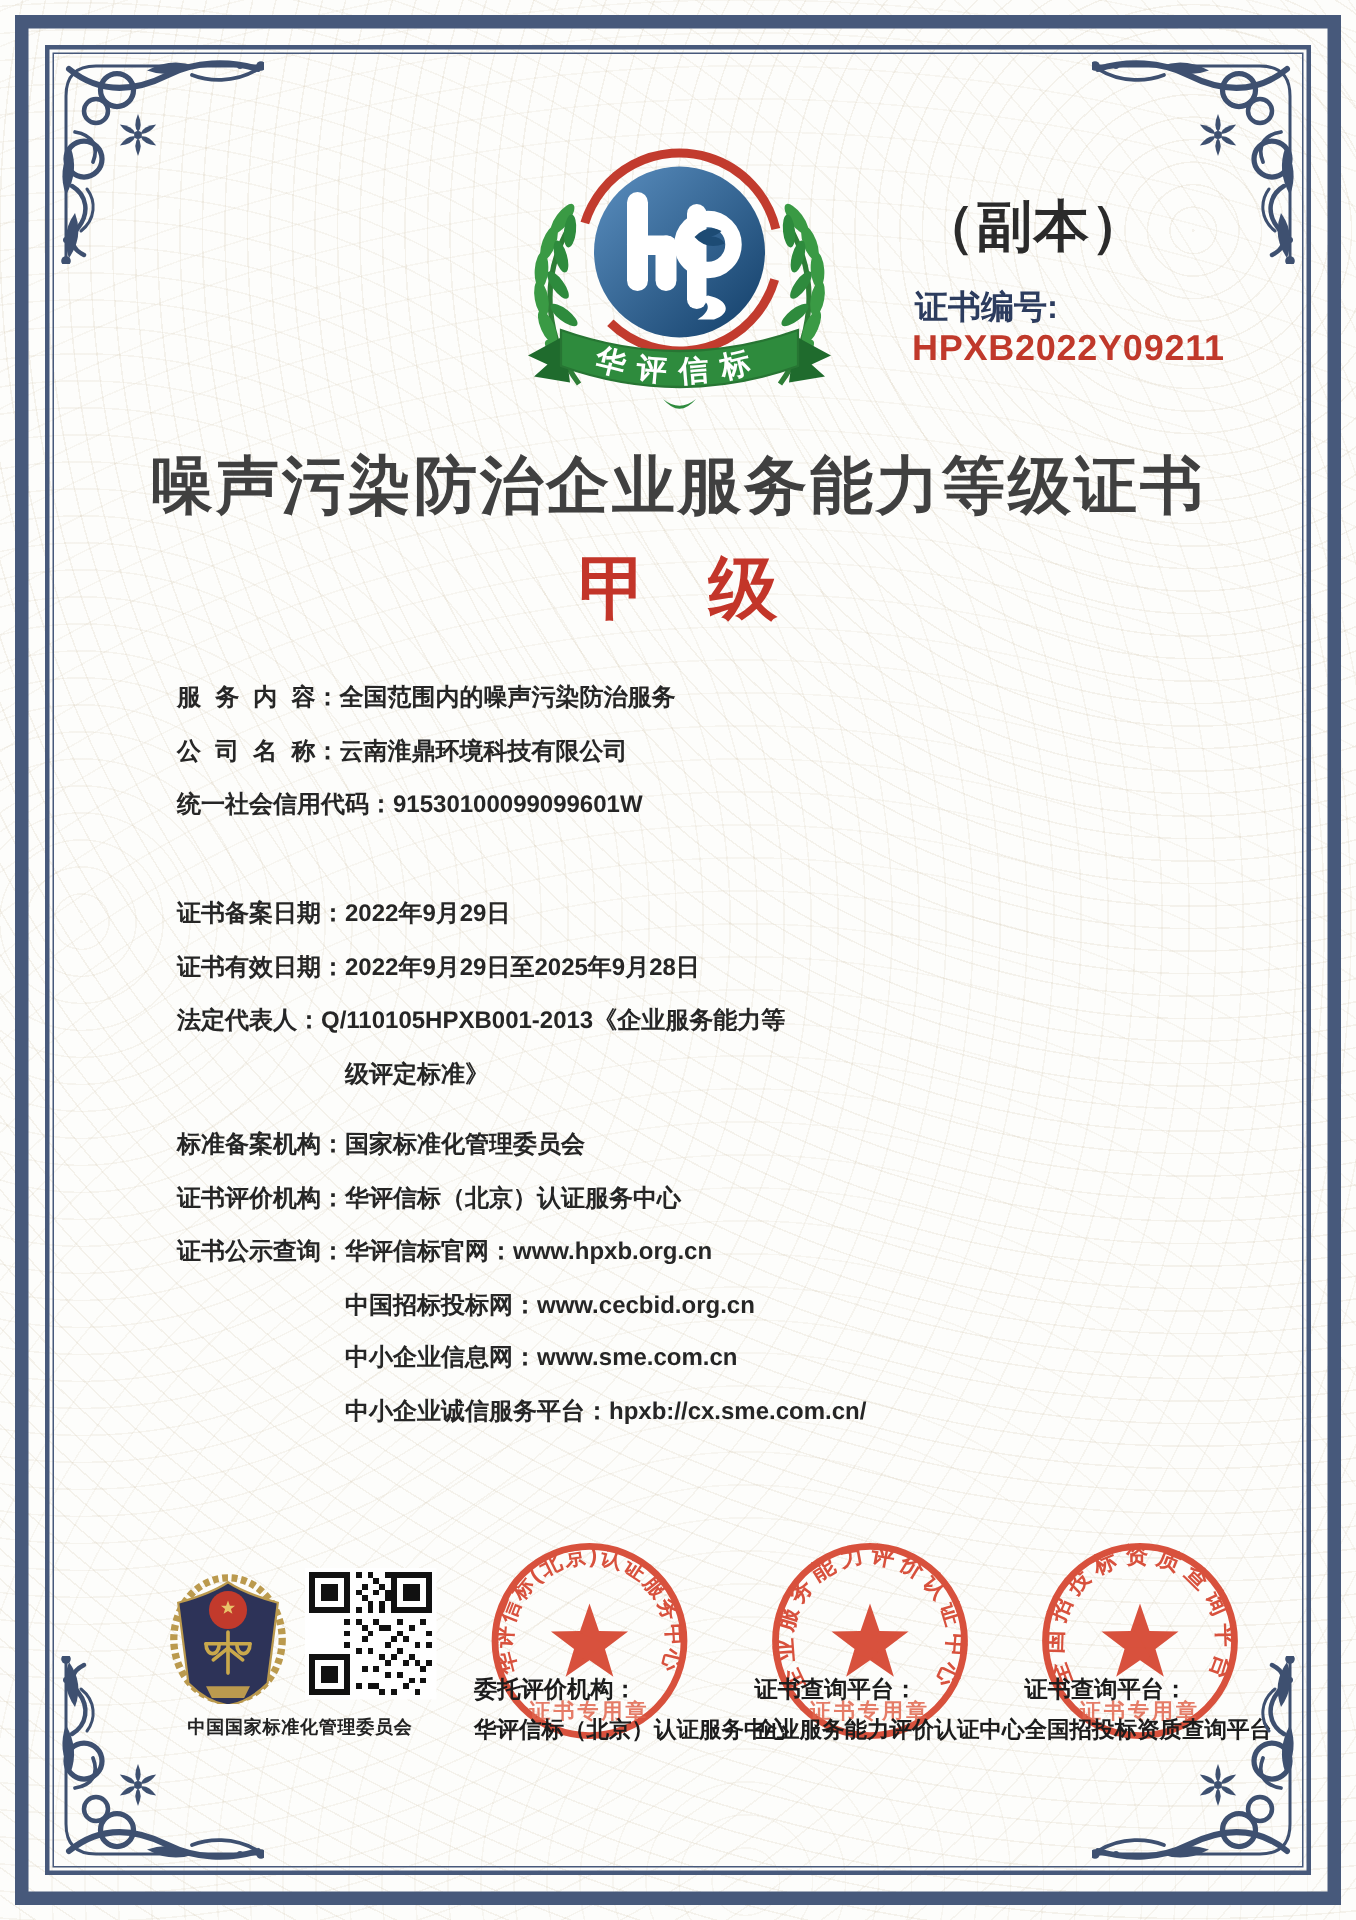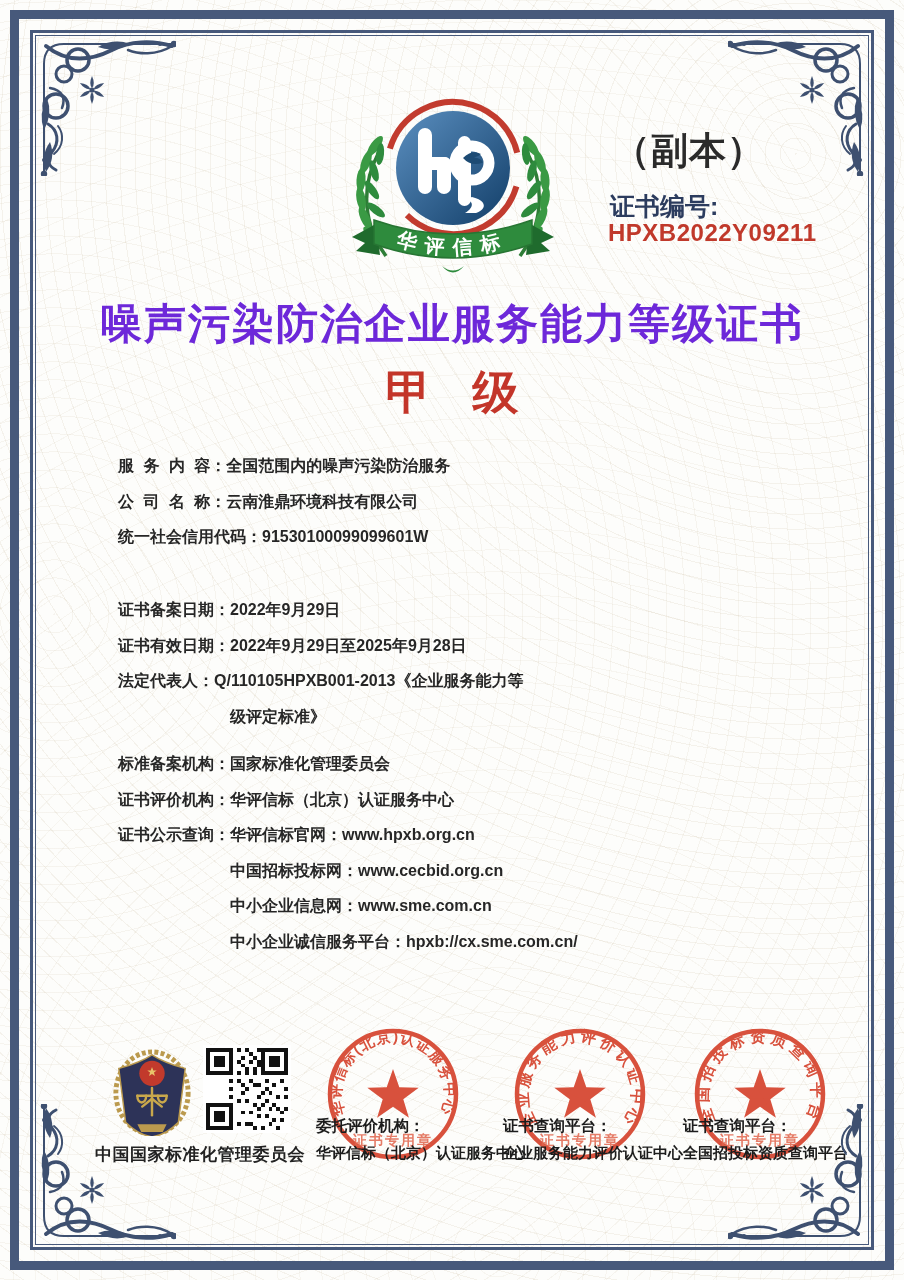--- a/index.html
+++ b/index.html
@@ -26,42 +26,42 @@
   .corner.tr{top:34px;right:34px;transform:scaleX(-1);}
   .corner.bl{bottom:34px;left:34px;transform:scaleY(-1);}
   .corner.br{bottom:34px;right:34px;transform:scale(-1,-1);}
 
   .abs{position:absolute;}
   .center{left:0;right:0;text-align:center;}
 
   
   .logo-wrap{top:84px;left:346px;width:214px;height:202px;}
   .copy-label{top:126px;left:592px;font-size:37px;font-weight:700;color:#2b2b2b;letter-spacing:1px;margin-left:21px;}
-  .certno-label{top:190px;left:610px;font-size:25px;font-weight:700;color:#2c3c5e;}
+  .certno-label{top:190px;left:610px;font-size:22px;font-weight:700;color:#2c3c5e;}
   .certno-value{top:219px;left:608px;font-size:24px;font-weight:700;color:#c0392b;letter-spacing:.5px;}
 
-  .title{top:296px;font-size:42px;font-weight:800;color:#6d28d9;letter-spacing:2px;}
+  .title{top:296px;font-size:42px;font-weight:800;color:#404040;letter-spacing:2px;}
   .grade{top:362px;font-size:46px;font-weight:800;color:#c33529;letter-spacing:14px;text-indent:14px;}
 
   
   .block{left:118px;right:60px;color:#262626;font-size:16px;font-weight:700;line-height:35.5px;}
   .b1{top:448px;}
   .b2{top:592px;}
   .b3{top:746px;}
   .row{display:flex;align-items:flex-start;}
   .lbl{flex:0 0 auto;white-space:pre;}
   .b1 .lbl{word-spacing:5px;}
   .val{white-space:pre;}
   .cont{padding-left:7em;white-space:pre;}
 
   
   .footer-cell{position:absolute;}
   .authority{top:1042px;left:94px;width:212px;text-align:center;}
   .authority .art{display:flex;justify-content:center;align-items:center;gap:9px;}
-  .authority .cap{margin-top:7px;font-size:17px;font-weight:600;color:#222;letter-spacing:.5px;white-space:nowrap;}
+  .authority .cap{margin-top:7px;font-size:12px;font-weight:600;color:#222;letter-spacing:.5px;white-space:nowrap;}
 
   .sealcell{top:1024px;width:150px;height:150px;}
   .seal1{left:318px;} .seal2{left:505px;} .seal3{left:685px;}
   .seal-svg{position:absolute;top:0;left:5px;z-index:1;opacity:.93;}
   .sealcap{position:absolute;left:-2px;top:92px;z-index:2;white-space:nowrap;color:#1c1c1c;}
   .sealcap .l1{font-size:15.5px;font-weight:800;}
   .sealcap .l2{margin-top:7px;font-size:15px;font-weight:600;}
   .ringtext{font-weight:700;fill:#d6452f;}
   .r1{font-size:14.5px;letter-spacing:1.5px;}
   .r2{font-size:15.5px;letter-spacing:3.5px;}

